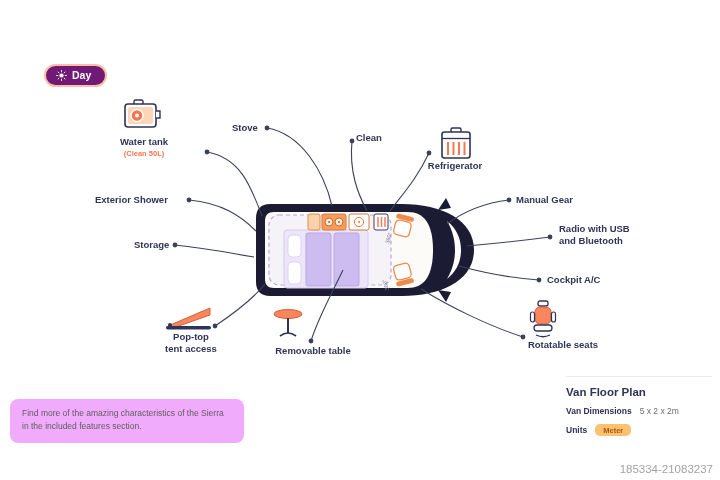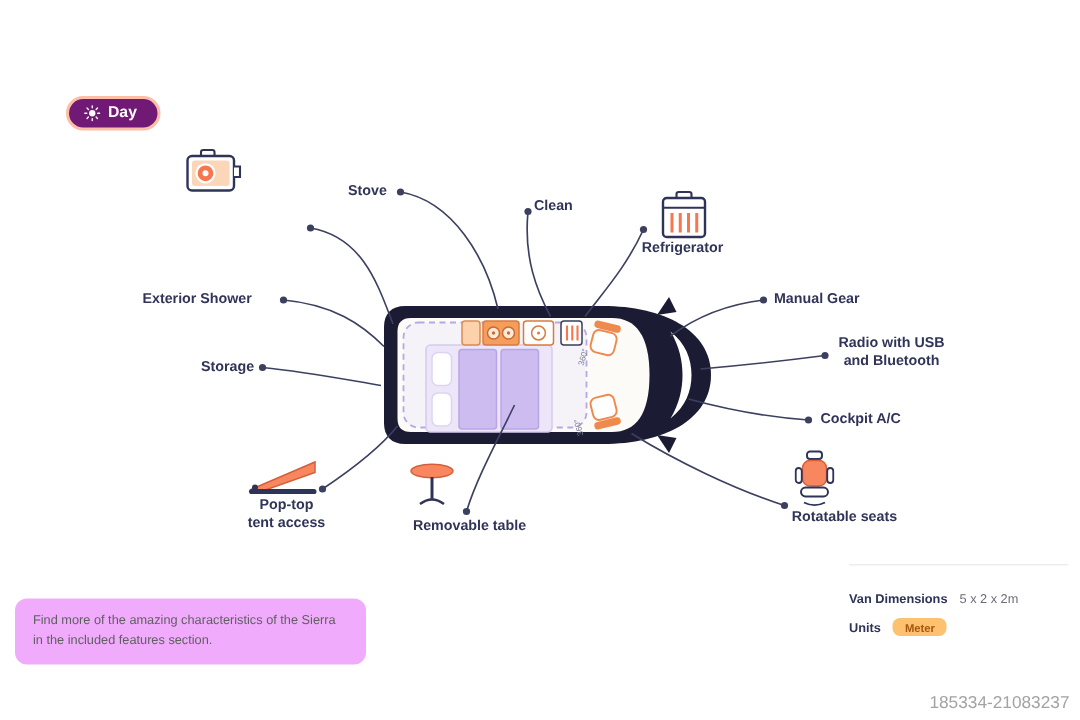--- a/index.html
+++ b/index.html
@@ -8,21 +8,21 @@
   
   .title{position:absolute;left:42px;top:30px;font-size:21px;font-weight:600;letter-spacing:.2px;}
   .title .accent{color:#f8764f;}
   .title .rest{color:#33375e;font-weight:500;}
   
   .day-btn{position:absolute;left:44px;top:64px;display:flex;align-items:center;gap:5px;
            background:#701a75;color:#fff;border:2px solid #fdbda7;border-radius:13px;
            padding:3px 14px 4px 10px;font-size:10.5px;font-weight:700;cursor:pointer;
            font-family:"Liberation Sans",sans-serif;}
   
-  .cl{position:absolute;font-size:9.5px;font-weight:700;color:#303458;white-space:nowrap;text-align:center;}
+  .cl{position:absolute;font-size:9.5px;font-weight:700;color:#303458;white-space:nowrap;}
   .cl.center{text-align:center;white-space:normal;}
   .cl .sub{font-size:7.5px;color:#f8764f;margin-top:2px;font-weight:700;}
   .cl .line2{margin-top:1px;}
   .icon{position:absolute;}
   
   .note{position:absolute;left:10px;top:399px;width:234px;height:44px;background:#f0abfc;
         border-radius:8px;padding:8px 12px;box-sizing:border-box;font-size:8.5px;
         line-height:1.55;color:#5f5f5f;}
   
   .panel{position:absolute;left:566px;top:376px;width:146px;border-top:1px solid #ededed;padding-top:9px;}
@@ -159,20 +159,24 @@
 
   <svg class="icon" style="left:528px;top:300px" width="30" height="38" viewBox="0 0 30 38">
     <rect x="10" y="1" width="10" height="5" rx="2" fill="#fff" stroke="#2e3358" stroke-width="1.3"></rect>
     <rect x="7" y="7" width="16" height="17" rx="5" fill="#f8875f" stroke="#d3603a" stroke-width="1"></rect>
     <rect x="2.5" y="12" width="4" height="10" rx="2" fill="#fff" stroke="#2e3358" stroke-width="1.2"></rect>
     <rect x="23.5" y="12" width="4" height="10" rx="2" fill="#fff" stroke="#2e3358" stroke-width="1.2"></rect>
     <rect x="6" y="25" width="18" height="6" rx="3" fill="#fff" stroke="#2e3358" stroke-width="1.3"></rect>
     <path d="M8,35 Q15,38.5 22,35" fill="none" stroke="#2e3358" stroke-width="1.3"></path>
   </svg>
 
+  <div class="cl center" style="left:104px;top:136px;width:80px">
+    <div>Water tank</div>
+    <div class="sub">(Clean 50L)</div>
+  </div>
   <div class="cl" style="left:232px;top:122px">Stove</div>
   <div class="cl" style="left:356px;top:132px">Clean</div>
   <div class="cl center" style="left:415px;top:160px;width:80px">Refrigerator</div>
   <div class="cl" style="left:95px;top:194px">Exterior Shower</div>
   <div class="cl" style="left:134px;top:239px">Storage</div>
   <div class="cl" style="left:516px;top:194px">Manual Gear</div>
   <div class="cl" style="left:559px;top:223px">
     <div>Radio with USB</div>
     <div class="line2">and Bluetooth</div>
   </div>
@@ -180,20 +184,21 @@
   <div class="cl center" style="left:146px;top:331px;width:90px">
     <div>Pop-top</div>
     <div class="line2">tent access</div>
   </div>
   <div class="cl center" style="left:263px;top:345px;width:100px">Removable table</div>
   <div class="cl center" style="left:513px;top:339px;width:100px">Rotatable seats</div>
 
   <div class="note">Find more of the amazing characteristics of the Sierra in the included features section.</div>
 
   <div class="panel">
+    <div class="panel-title">Van Floor Plan</div>
     <div class="row">
       <span class="rlabel">Van Dimensions</span>
       <span class="rvalue">5 x 2 x 2m</span>
     </div>
     <div class="row">
       <span class="rlabel">Units</span>
       <span class="badge">Meter</span>
     </div>
   </div>
 

